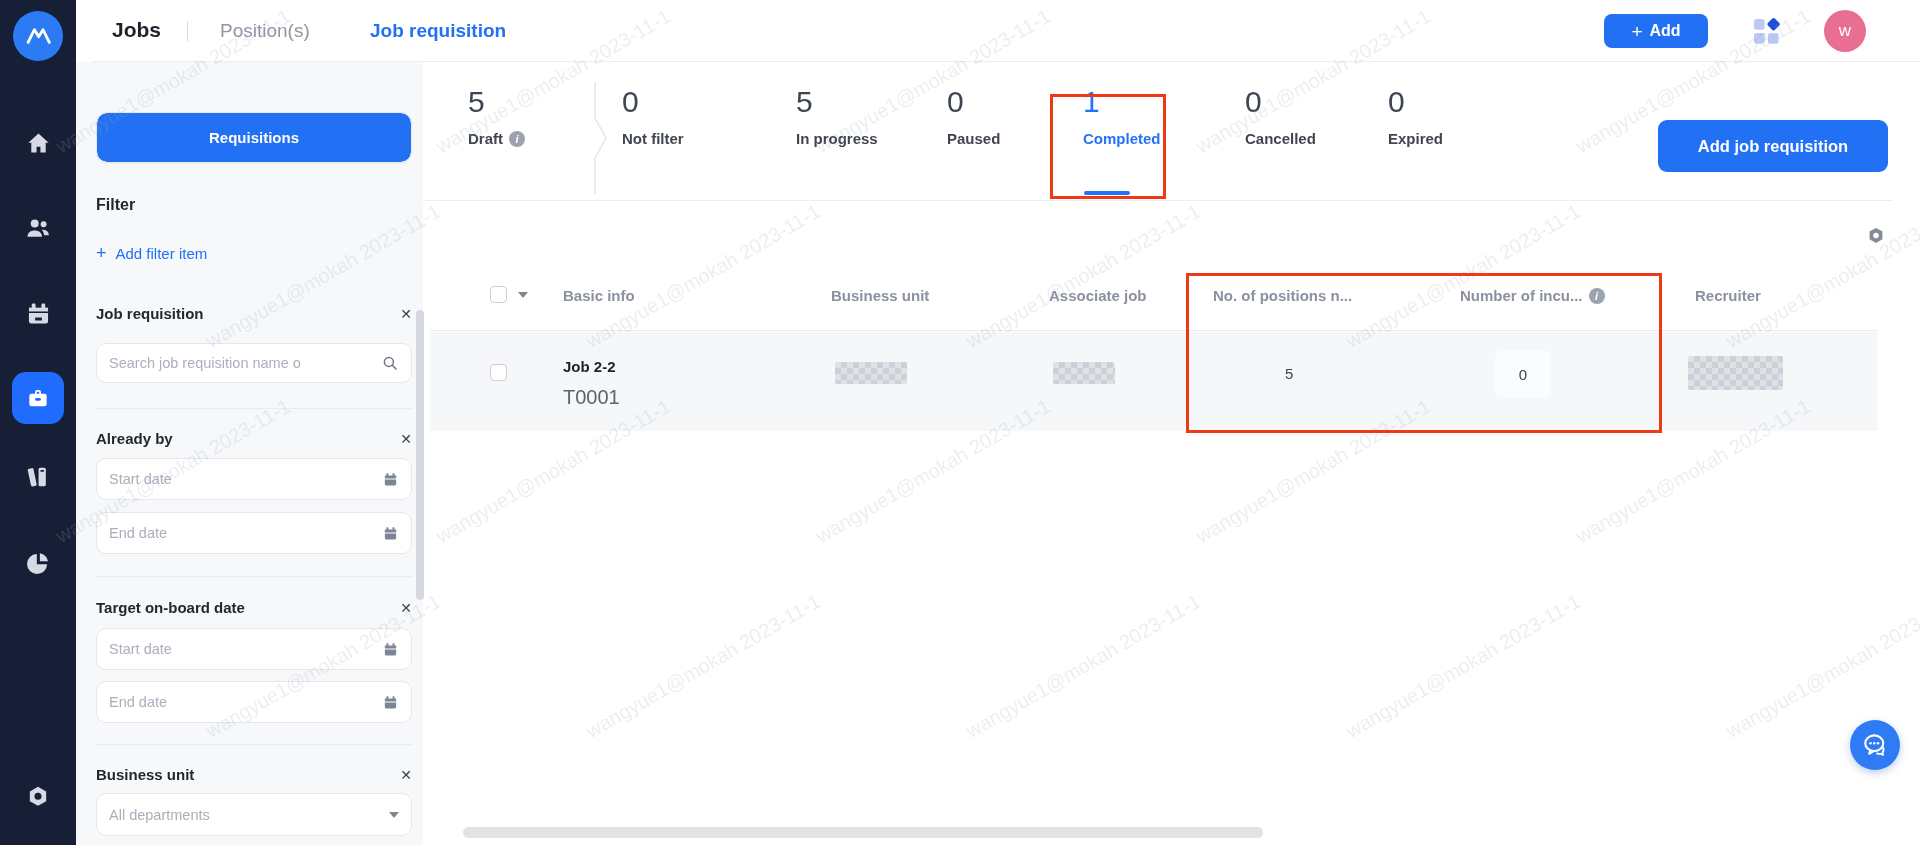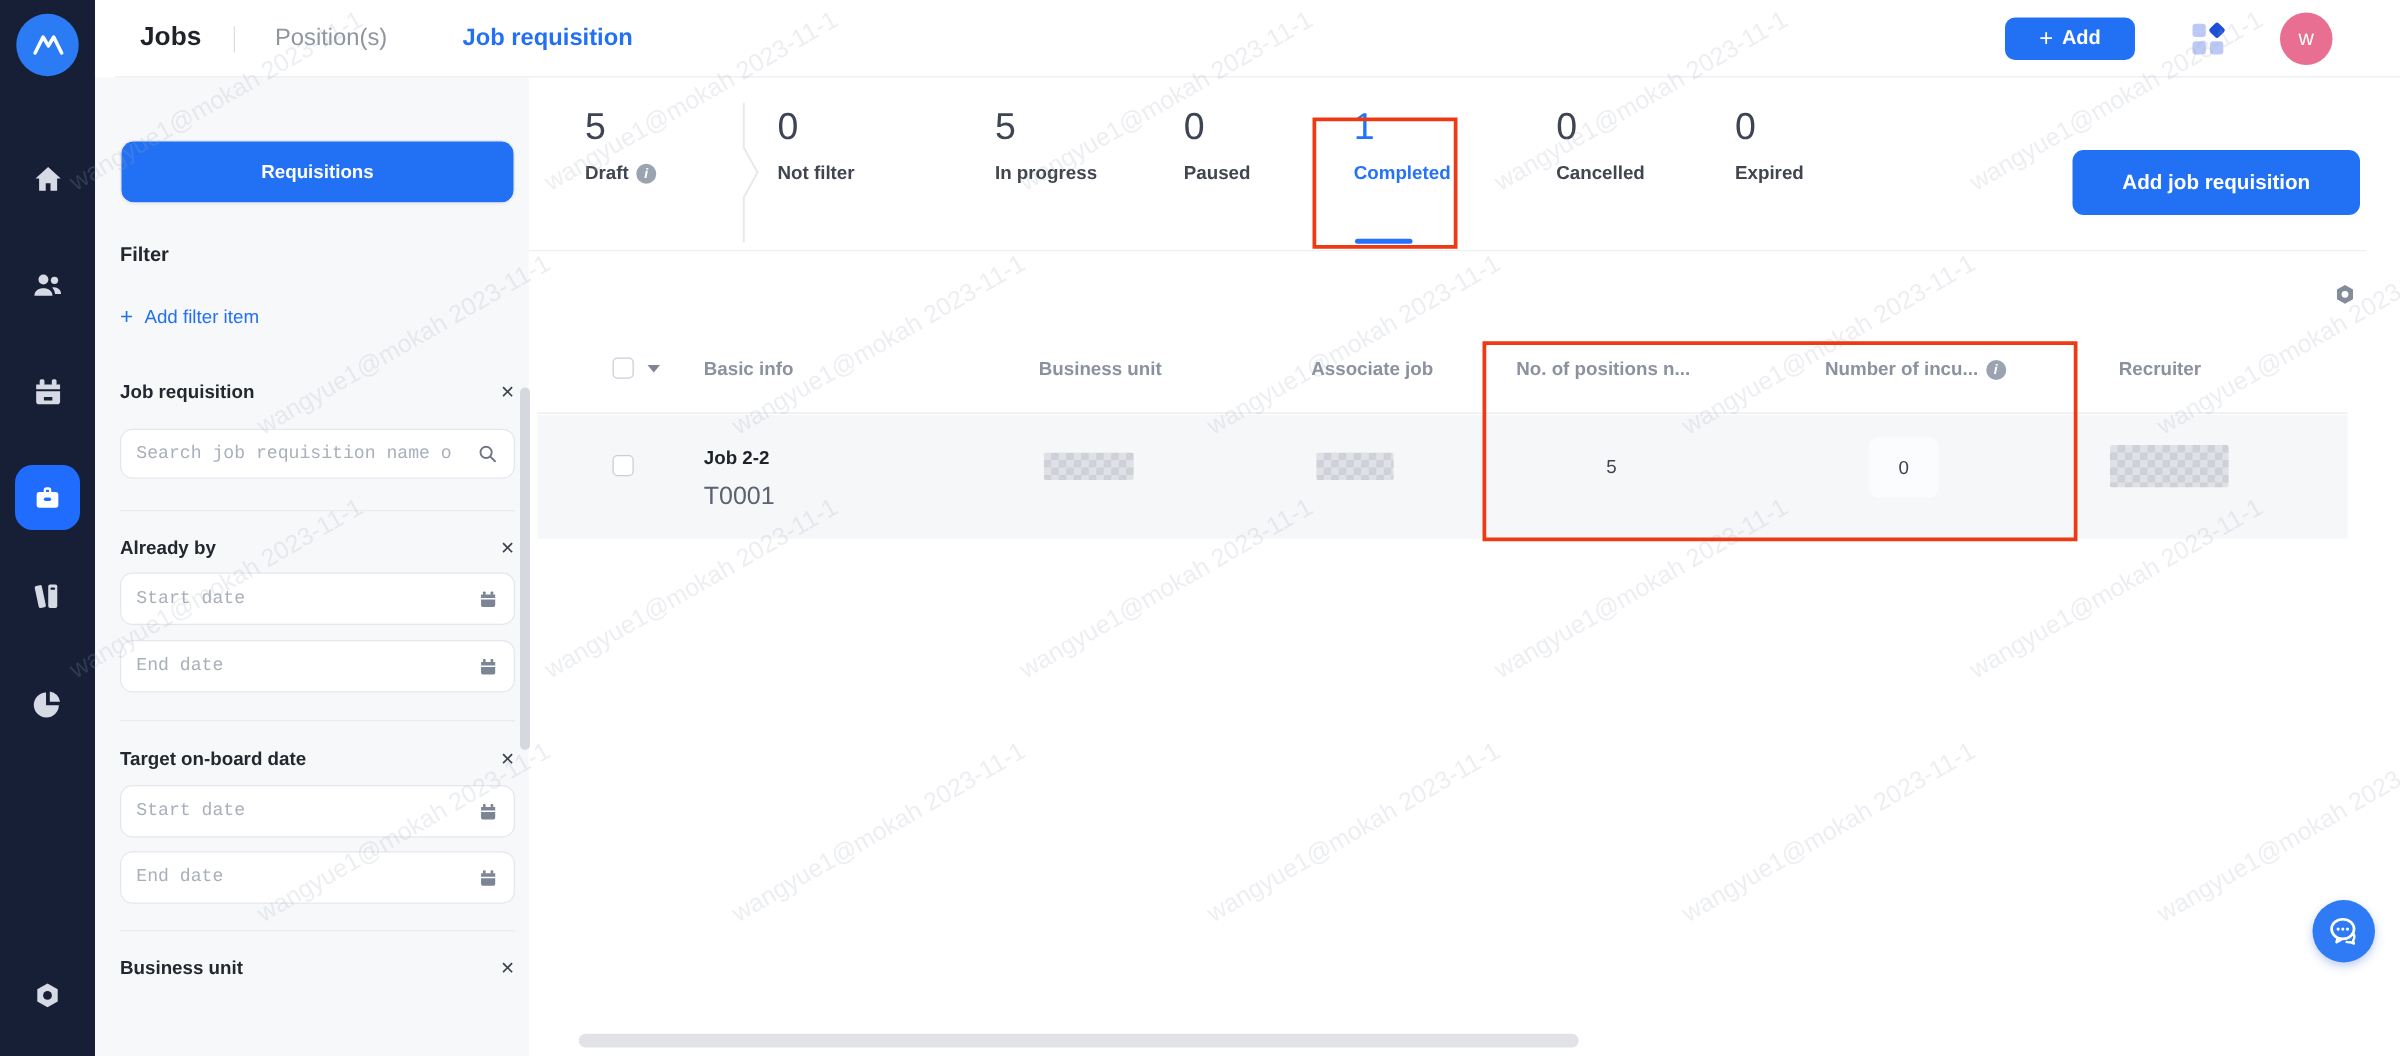--- a/index.html
+++ b/index.html
@@ -27,21 +27,21 @@
   
   .filter-panel { left:76px; top:62px; width:347px; height:783px; background:#f7f8fa; z-index:3; }
   .seg { left:20px; top:50px; width:316px; height:51px; background:#fff; border:1px solid #e7e9ee; border-radius:11px; display:flex; overflow:hidden; box-shadow:0 1px 2px rgba(30,40,60,.04); }
   .seg-item { flex:1; display:flex; align-items:center; justify-content:center; font-size:15px; color:#3f4552; cursor:pointer; }
   .seg-item.active { background:#2270f3; color:#fff; border-radius:10px; font-weight:600; }
   .fp-label { font-size:16px; font-weight:700; color:#23272e; }
   .fp-add { left:20px; top:181px; font-size:15px; color:#2270f3; display:flex; gap:9px; align-items:center; cursor:pointer; }
   .fp-section-head { left:20px; width:316px; display:flex; justify-content:space-between; align-items:center; font-size:15px; font-weight:700; color:#23272e; }
   .fp-x { color:#3c414b; font-size:14px; cursor:pointer; font-weight:400; }
   .fp-input { left:20px; width:316px; height:42px; background:#fff; border:1px solid #e4e7ed; border-radius:10px; display:flex; align-items:center; padding:0 12px; }
-  .fp-input input { flex:1; border:none; outline:none; font-size:14.5px; color:#6d28d9; background:transparent; font-family:Liberation Mono, monospace; min-width:0; }
+  .fp-input input { flex:1; border:none; outline:none; font-size:14.5px; color:#6d28d9; background:transparent; font-family:Liberation Sans, sans-serif; min-width:0; }
   .fp-input input::placeholder { color:#a9afbb; opacity:1; }
   .fp-divider { left:20px; width:316px; height:1px; background:#e9ebef; }
   .fp-select-value { flex:1; font-size:14.5px; color:#a9afbb; }
   .caret-down { width:0; height:0; border-left:5px solid transparent; border-right:5px solid transparent; border-top:6px solid #7e8694; }
   .panel-scrollbar { left:416px; top:310px; width:8px; height:290px; background:#d5d8de; border-radius:4px; z-index:6; }
 
   
   .main { left:423px; top:62px; width:1497px; height:783px; background:#fff; }
   .stat { top:23px; cursor:pointer; }
   .stat-num { font-size:30px; color:#3d4453; font-weight:400; }
@@ -228,20 +228,24 @@
       <path d="M4 6.5h16v4H4zM4 12h16v6.5a2 2 0 0 1-2 2H6a2 2 0 0 1-2-2V12z"></path>
     </svg>
   </div>
 
   <div class="abs fp-divider" style="top:682px"></div>
 
   <div class="abs fp-section-head" style="top:704px">
     <span>Business unit</span>
     <span class="fp-x">✕</span>
   </div>
+  <div class="abs fp-input" style="top:731px; height:43px; cursor:pointer">
+    <span class="fp-select-value">All departments</span>
+    <span class="caret-down"></span>
+  </div>
 </div>
 <div class="abs panel-scrollbar"></div>
 
 <div class="abs main">
 
   <div class="abs stat" style="left:45px">
     <div class="stat-num">5</div>
     <div class="stat-label">
         <span>Draft</span>
         <span class="info-dot">i</span>

